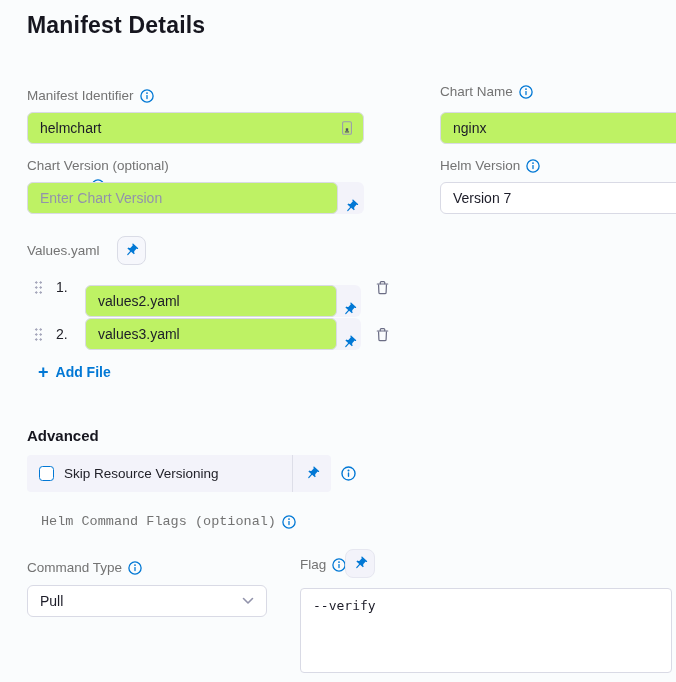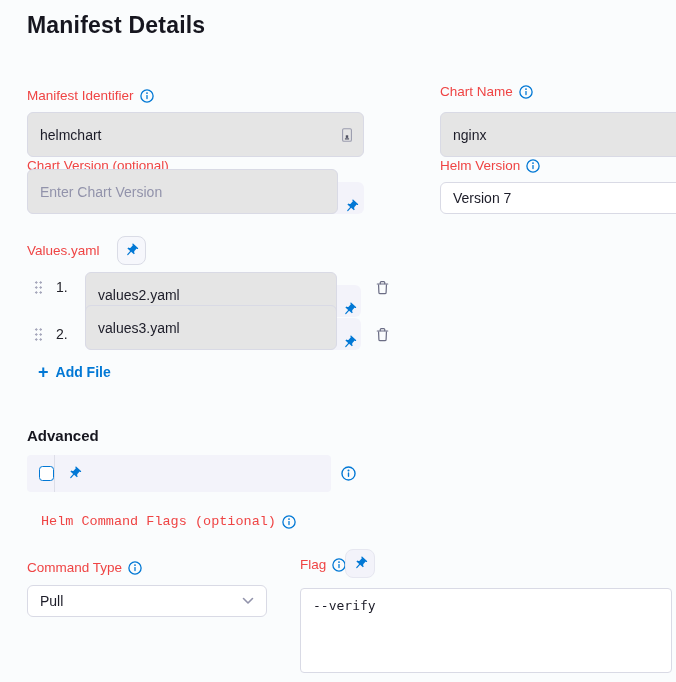--- a/index.html
+++ b/index.html
@@ -6,23 +6,23 @@
   html,body { width:676px; height:682px; }
   body {
     font-family:"Liberation Sans","DejaVu Sans",sans-serif;
     background:#fafcfd;
     color:#1c1c28;
     overflow:hidden;
     position:relative;
   }
   .abs { position:absolute; }
   .page-title { font-size:23px; font-weight:700; color:#16161f; letter-spacing:.2px; }
-  .lbl { display:flex; align-items:center; gap:6px; font-size:13.5px; color:#ef4444; white-space:nowrap; }
+  .lbl { display:flex; align-items:center; gap:6px; font-size:13.5px; color:#737373; white-space:nowrap; }
   .inp {
-    height:45px; background:#e5e5e5; border:1px solid #d9dae5; border-radius:6px;
+    height:32px; background:#bef264; border:1px solid #d9dae5; border-radius:6px;
     font-family:"Liberation Sans","DejaVu Sans",sans-serif;
     font-size:14px; color:#1c1c28; padding:0 12px; outline:none; width:100%;
   }
   .inp::placeholder { color:#9293ab; }
   .icon-in-input { position:absolute; right:9px; top:50%; transform:translateY(-50%); display:flex; }
   .multi-wrap { display:flex; align-items:flex-end; background:#f3f3fa; border-radius:6px; height:32px; }
   .multi-wrap .inp { flex:0 0 auto; }
   .pin-cell { flex:1; display:flex; align-items:center; justify-content:center; cursor:pointer; }
   .pin-btn {
     display:flex; align-items:center; justify-content:center;
@@ -190,20 +190,21 @@
 
 <div class="abs adv-hdr" style="left:27px; top:427px;">
   <span class="t">Advanced</span>
   <svg width="13" height="9" viewBox="0 0 13 9" fill="none" stroke="#0278d5" stroke-width="2.1" stroke-linecap="round" stroke-linejoin="round">
       <polyline points="1.5,7 6.5,2 11.5,7"></polyline>
     </svg>
 </div>
 
 <div class="abs cb-row" style="left:27px; top:455px; width:304px;">
   <span class="cb"></span>
+  <span class="cb-lbl">Skip Resource Versioning</span>
   <span class="vdiv"></span>
   <span class="pin-cell">
     <svg width="15" height="15" viewBox="0 0 24 24" style="transform:rotate(42deg)">
         <path fill="#0278d5" d="M16 9V4h1c.55 0 1-.45 1-1s-.45-1-1-1H7c-.55 0-1 .45-1 1s.45 1 1 1h1v5c0 1.66-1.34 3-3 3v2h5.97v7l1 1 1-1v-7H19v-2c-1.66 0-3-1.34-3-3z"></path>
       </svg>
   </span>
 </div>
 <span class="abs info-btn" style="left:341px; top:466px;">
   <svg width="15" height="15" viewBox="0 0 14 14">
       <circle cx="7" cy="7" r="6.1" fill="none" stroke="#0278d5" stroke-width="1.3"></circle>

